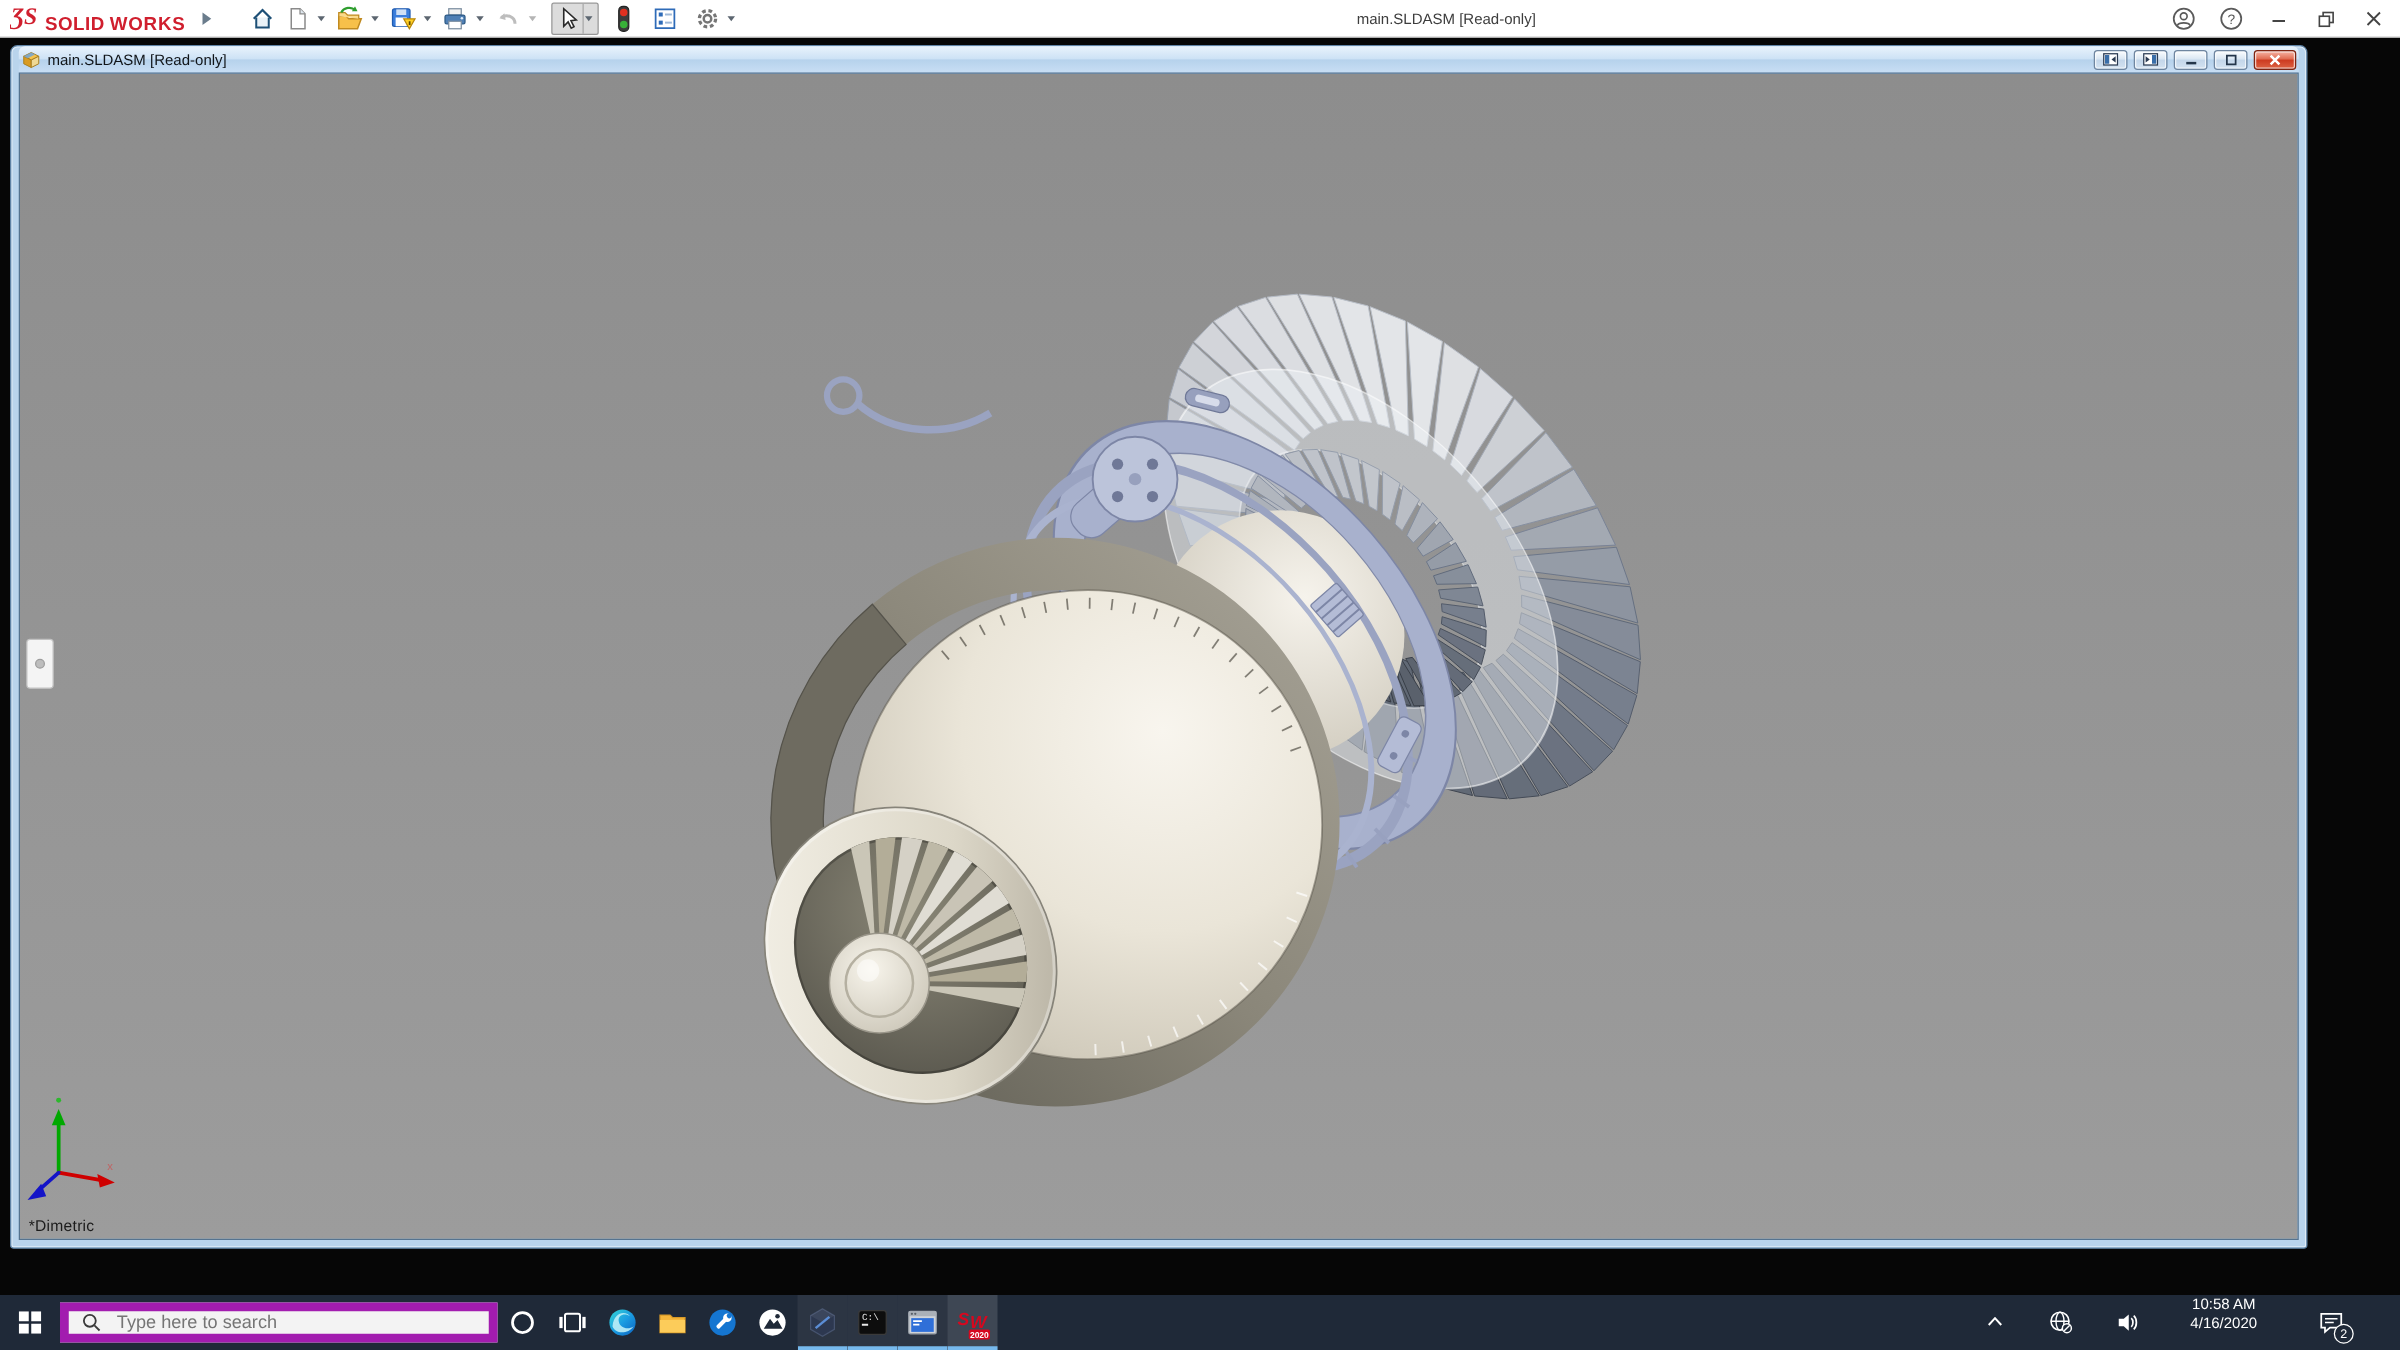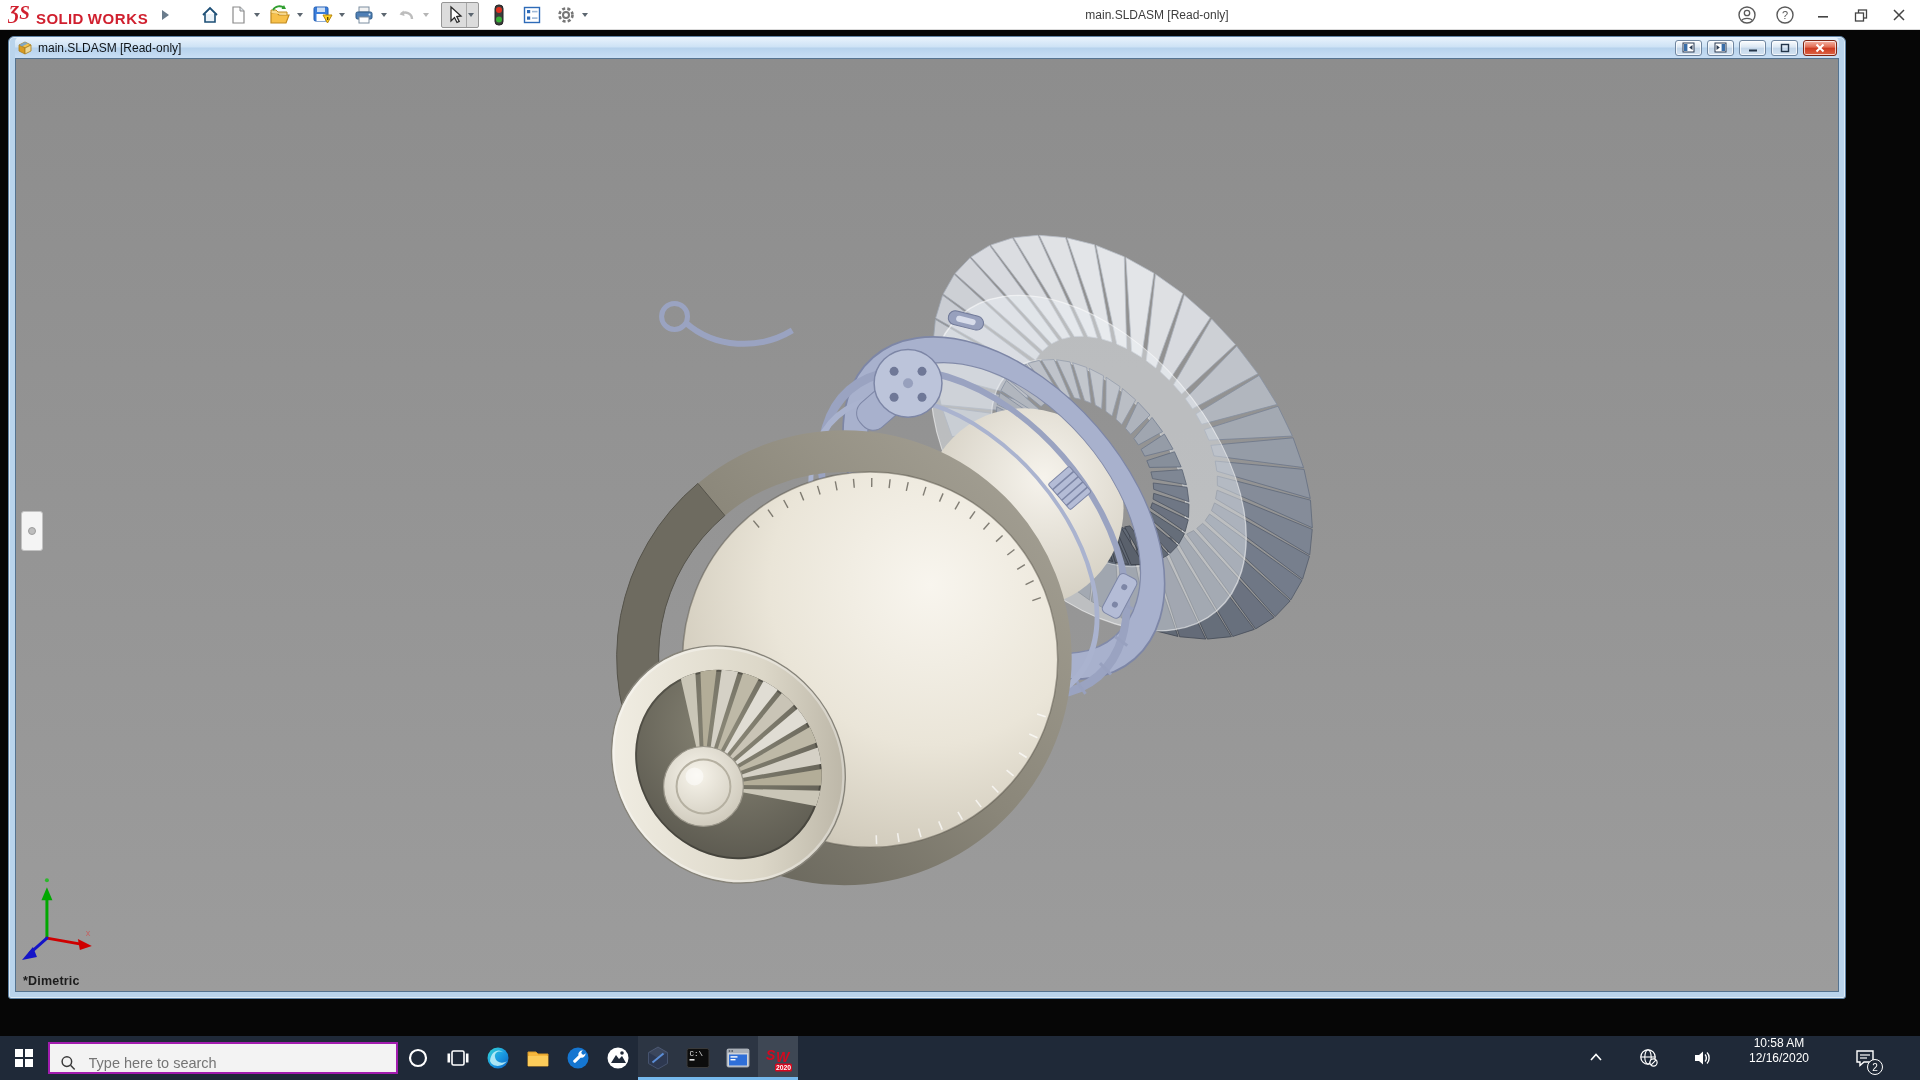--- a/index.html
+++ b/index.html
@@ -37,30 +37,30 @@
   .doc-title{font-size:12px;color:#101418;margin-left:5px;white-space:nowrap;}
   .doc-buttons{margin-left:auto;display:flex;align-items:center;gap:5px;}
   .aerobtn{width:27px;height:16px;border:1px solid #6f86a0;border-radius:3px;display:flex;align-items:center;justify-content:center;
            background:linear-gradient(#fbfdfe,#dae7f3 45%,#c3d6e9 50%,#d4e3f1);
            box-shadow:inset 0 0 0 1px rgba(255,255,255,.7);}
   .aerobtn.close{width:34px;border-color:#7e2513;
            background:linear-gradient(#f6b6a7,#e06a50 45%,#cc3a20 50%,#dd6344);}
   .viewport{position:relative;width:100%;height:934px;border:1px solid #55738f;
             background:linear-gradient(180deg,#8d8d8d,#9c9c9c);overflow:hidden;}
   .viewport svg.scene{position:absolute;left:0;top:0;width:100%;height:100%;}
-  .view-label{position:absolute;left:7px;bottom:3px;font-size:12.5px;font-weight:bold;color:#1c1c1c;letter-spacing:.2px;}
+  .view-label{position:absolute;left:7px;bottom:3px;font-size:12.5px;font-weight:normal;color:#1c1c1c;letter-spacing:.2px;}
   .fm-tab{position:absolute;left:5px;top:452px;width:22px;height:40px;background:#f4f4f4;border:1px solid #c2c2c2;
           border-radius:3px;display:flex;align-items:center;justify-content:center;}
   .fm-tab .dot{width:8px;height:8px;border-radius:50%;background:#bdbdbd;border:1px solid #9d9d9d;}
 
   
   .taskbar{position:absolute;left:0;top:1036px;width:1920px;height:44px;background:#1f2938;
            display:flex;align-items:stretch;color:#fff;}
   .start{width:48px;display:flex;align-items:center;justify-content:center;}
-  .searchbox{width:350px;margin:6px 0 6px 0;background:#f3f3f3;border:2px solid #a21caf;
+  .searchbox{width:350px;margin:6px 0 6px 0;background:#f3f3f3;border:7px solid #a21caf;
              display:flex;align-items:flex-end;padding:0 10px;gap:10px;}
   .searchbox input{border:none;outline:none;background:transparent;font-size:14.5px;color:#4f4f4f;width:100%;
                    font-family:"Liberation Sans",sans-serif;}
   .tb-btn{width:40px;display:flex;align-items:center;justify-content:center;position:relative;}
   .tb-btn.running{background:rgba(255,255,255,.06);box-shadow:inset 0 -3px 0 #76b9ed;}
   .tb-btn.active{background:rgba(255,255,255,.14);}
   .tray{margin-left:auto;display:flex;align-items:flex-start;gap:27px;}
   .tray-ico{width:26px;height:44px;display:flex;align-items:center;justify-content:center;}
   .clock{width:74px;text-align:center;font-size:12px;line-height:15px;padding:0 4px;}
   .action{width:44px;height:44px;display:flex;align-items:center;justify-content:center;position:relative;}
@@ -629,21 +629,21 @@
       </div>
       <div class="tray-ico">
         <svg width="20" height="20" viewBox="0 0 20 20">
           <polygon points="3,7 7,7 11,3.5 11,16.5 7,13 3,13" fill="#fff"></polygon>
           <path d="M13 6.5 C14.8 8 14.8 12 13 13.5" fill="none" stroke="#fff" stroke-width="1.4"></path>
           <path d="M15 4.5 C17.8 7 17.8 13 15 15.5" fill="none" stroke="#fff" stroke-width="1.4"></path>
         </svg>
       </div>
       <div class="clock">
         <div>10:58 AM</div>
-        <div>12/16/2020</div>
+        <div>4/16/2020</div>
       </div>
       <div class="action">
         <svg width="22" height="22" viewBox="0 0 22 22">
           <path d="M3 4 H19 V15 H10 L6 18.5 V15 H3 Z" fill="none" stroke="#fff" stroke-width="1.4"></path>
           <line x1="6" y1="8" x2="16" y2="8" stroke="#fff" stroke-width="1.2"></line>
           <line x1="6" y1="11" x2="13" y2="11" stroke="#fff" stroke-width="1.2"></line>
         </svg>
         <div class="badge">2</div>
       </div>
       <div class="show-desktop"></div>

